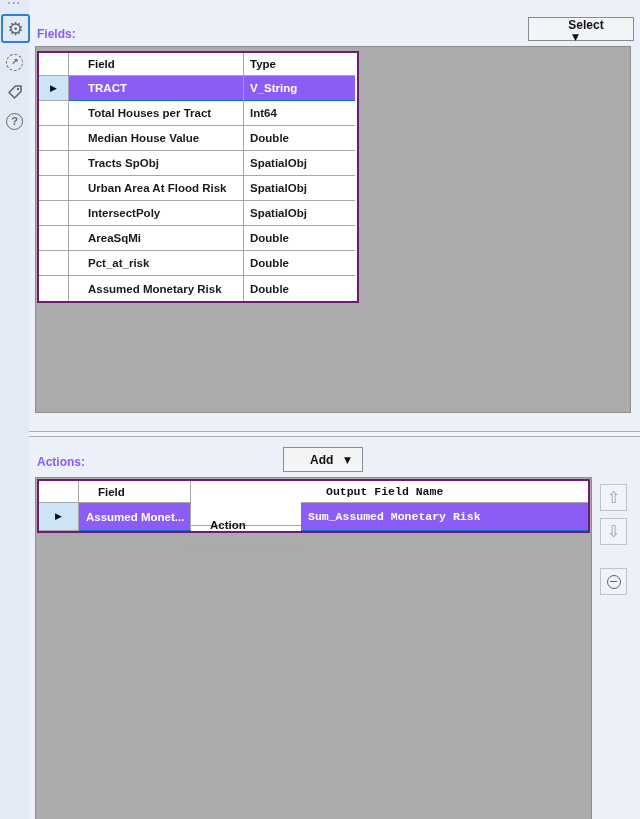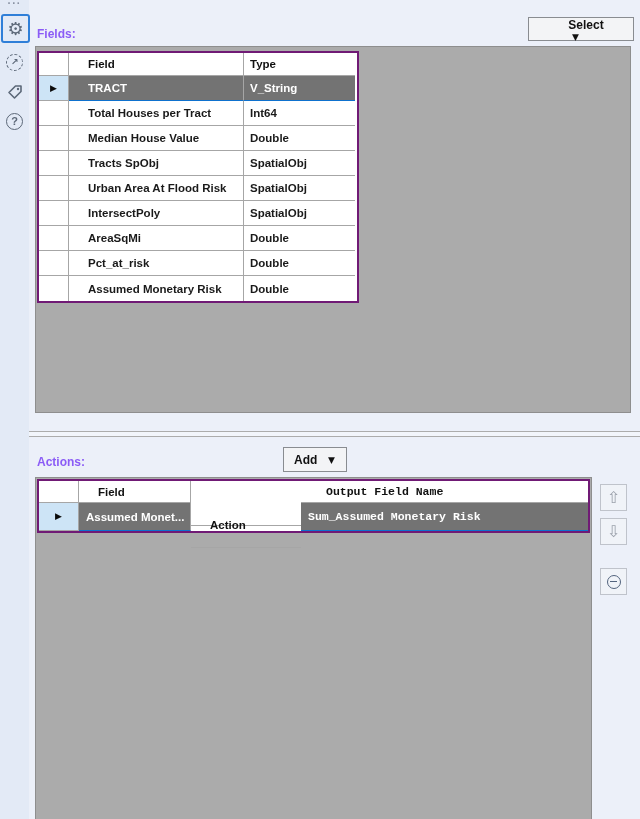--- a/index.html
+++ b/index.html
@@ -32,21 +32,21 @@
   .panel{position:absolute;background:#ABABAB;border:1px solid #8E8E8E;box-sizing:border-box;}
 
   
   .grid{position:absolute;background:#FFF;border:2px solid #701a75;box-sizing:border-box;}
   .grow{display:flex;}
   .gcellh{box-sizing:border-box;border-right:1px solid #A6A6A6;border-bottom:1px solid #A6A6A6;
     background:#FFF;display:flex;align-items:center;font-size:11.5px;font-weight:700;color:#111;}
   .gcell{box-sizing:border-box;border-right:1px solid #A6A6A6;border-bottom:1px solid #A6A6A6;
     background:#FFF;display:flex;align-items:center;font-size:11.5px;font-weight:700;color:#1A1A1A;
     white-space:nowrap;overflow:hidden;}
-  .grow.sel .datacell{background:#737373;color:#FFF;border-bottom-color:#0E71CE;}
+  .grow.sel .datacell{background:#8b5cf6;color:#FFF;border-bottom-color:#0E71CE;}
   .grow.sel .gutter{background:#CDE4F6;}
   .gutter{justify-content:center;}
   .row-marker{font-family:"DejaVu Sans",sans-serif;font-size:9px;color:#0A0A0A;line-height:1;}
 
   
   .f-gut{width:30px;}
   .f-field{width:175px;padding-left:19px;}
   .f-type{width:111px;padding-left:6px;}
   .fields-grid .grow{height:25px;}
   .fields-grid .headrow{height:23px;}
@@ -174,21 +174,21 @@
         <div class="gcell datacell f-field" style="border-bottom:none;">Assumed Monetary Risk</div>
         <div class="gcell datacell f-type" style="border-right:none;border-bottom:none;">Double</div>
       </div>
     </div>
   </div>
 
   <div class="splitter"></div>
 
   <div class="section-label" style="left:37px;top:455px;">Actions:</div>
 
-  <div class="dd-btn" style="left:283px;top:447px;width:64px;height:25px;">
+  <div class="dd-btn" style="left:283px;top:447px;width:80px;height:25px;padding-left:16px;">
     <span class="dd-label">Add</span>
     <span class="caret">▼</span>
   </div>
 
   <div class="panel" style="left:35px;top:477px;width:557px;height:345px;">
     <div class="grid actions-grid" style="left:1px;top:1px;width:553px;">
 
       <div class="grow headrow">
         <div class="gcellh a-gut"></div>
         <div class="gcellh a-field hpad">Field</div>

